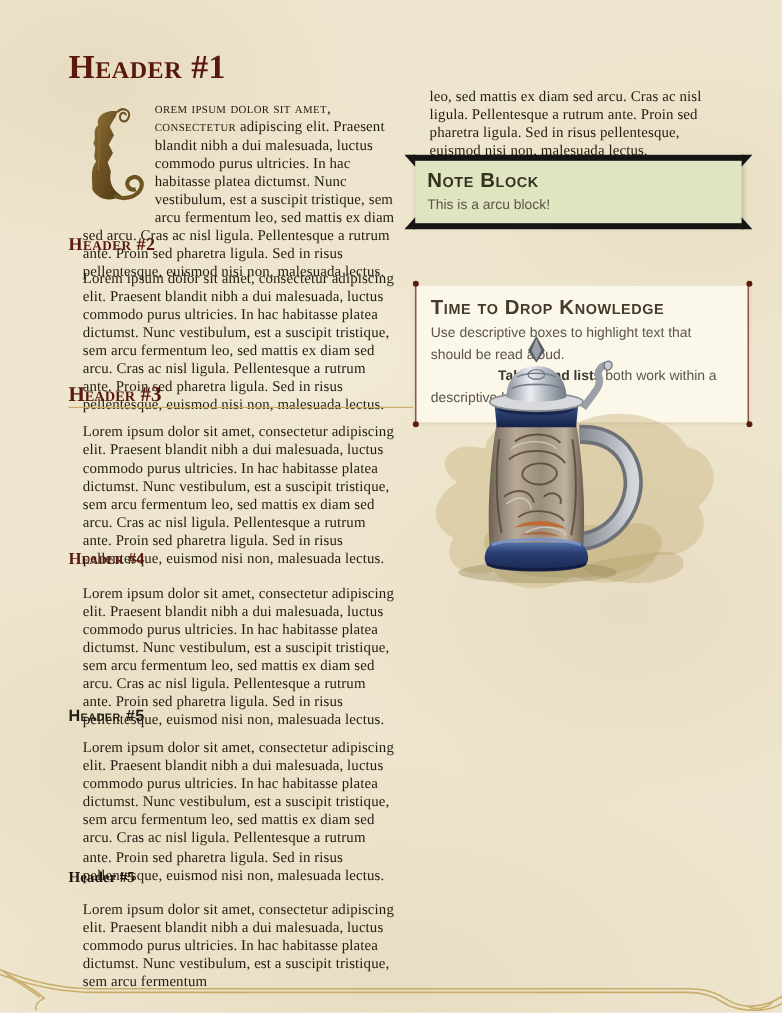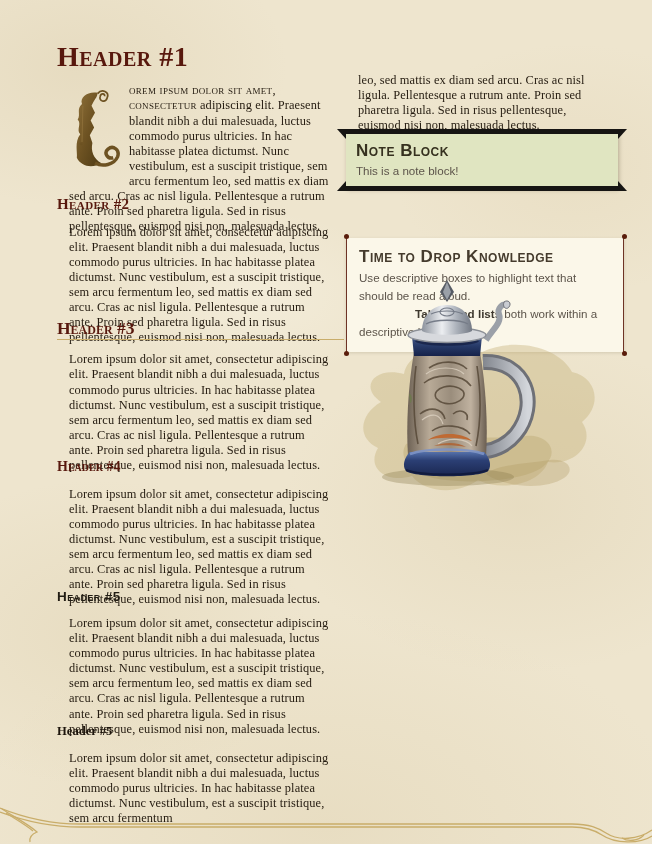--- a/index.html
+++ b/index.html
@@ -118,21 +118,21 @@
   </div>
 
   <p class="body rcol" style="top:61px;">leo, sed mattis ex diam sed arcu. Cras ac nisl ligula. Pellentesque a rutrum ante. Proin sed pharetra ligula. Sed in risus pellentesque, euismod nisi non, malesuada lectus.</p>
 
   <div class="rcol note" style="top:133px;">
     <div class="notebar top">
       <span class="wing l"></span>
       <span class="wing r"></span>
     </div>
     <div class="callout-title">Note Block</div>
-    <p class="callout-text">This is a note block!</p>
+    <p class="callout-text">This is a arcu block!</p>
     <div class="notebar bot">
       <span class="wing l"></span>
       <span class="wing r"></span>
     </div>
   </div>
 
   <div class="rcol descbox" style="top:184px;">
     <span class="dot tl"></span>
     <span class="dot tr"></span>
     <span class="dot bl"></span>

